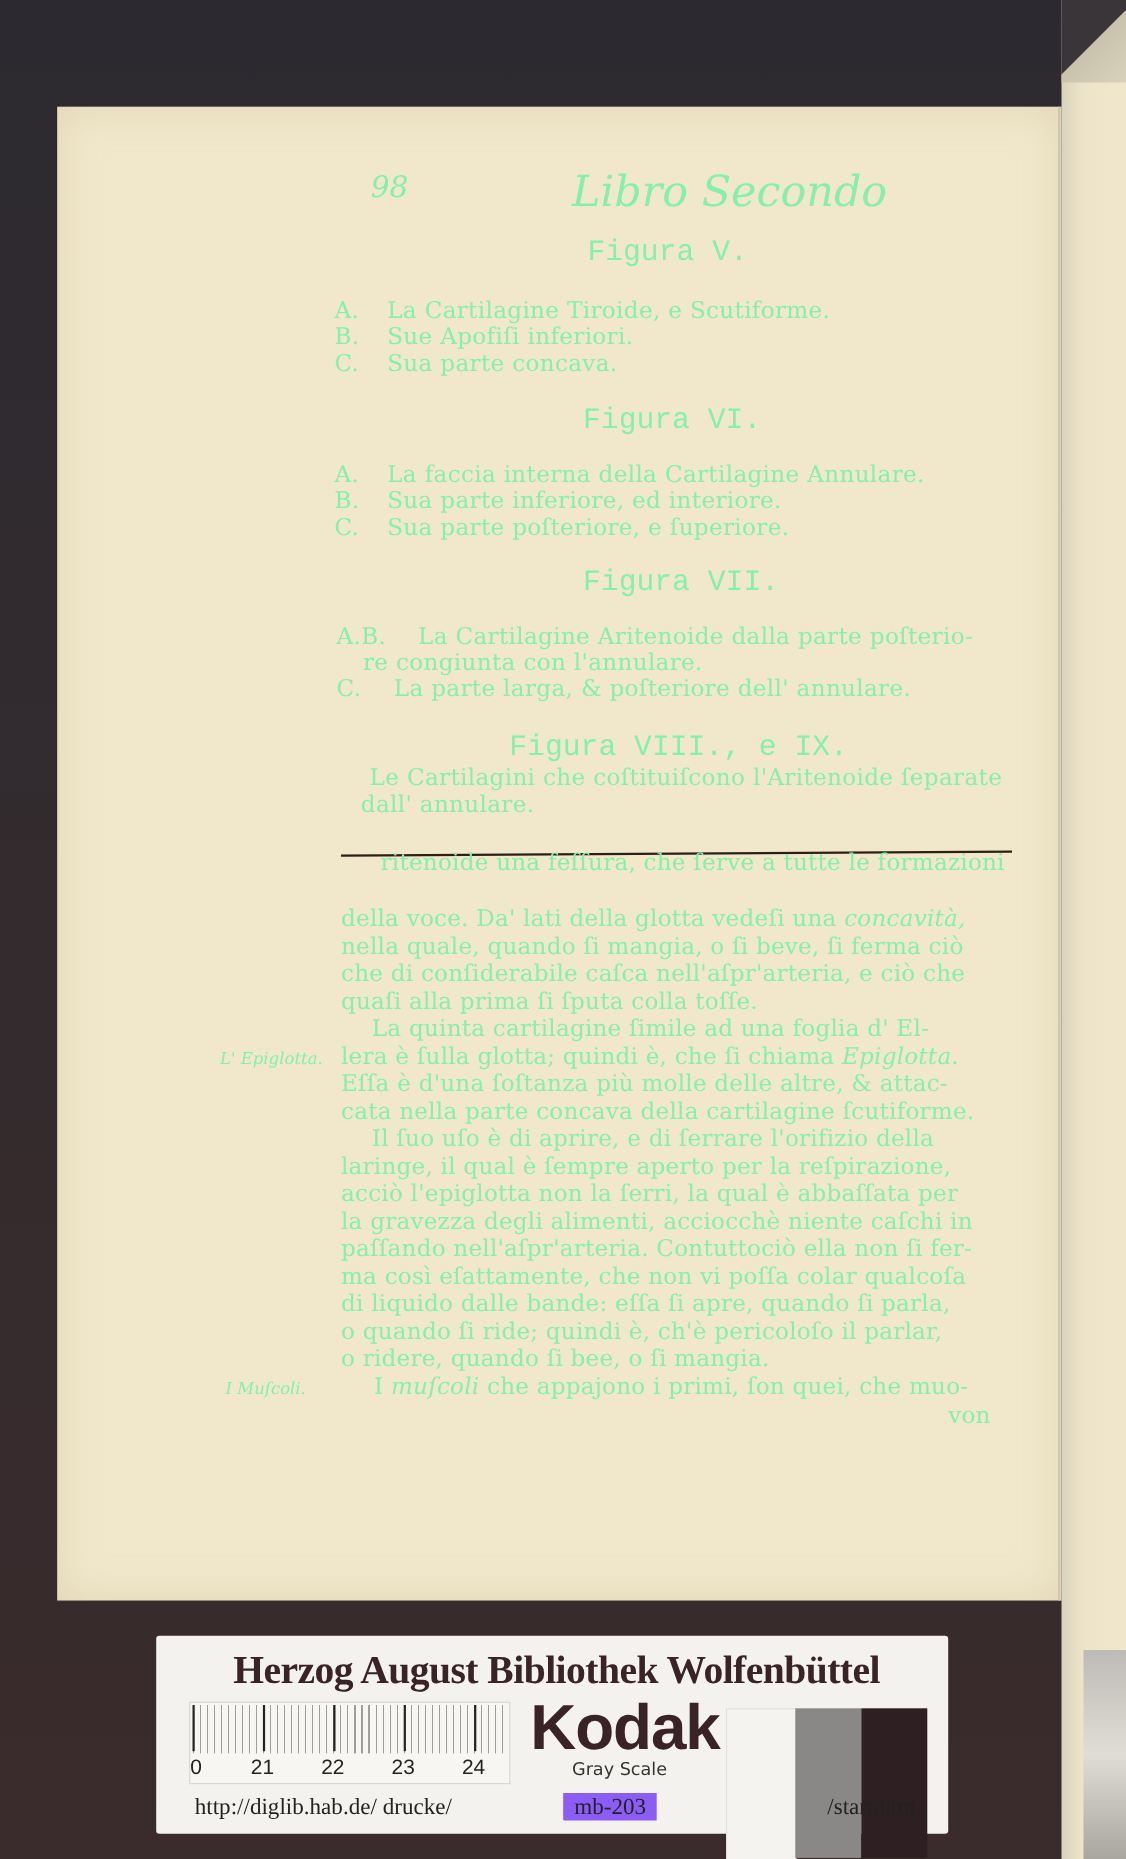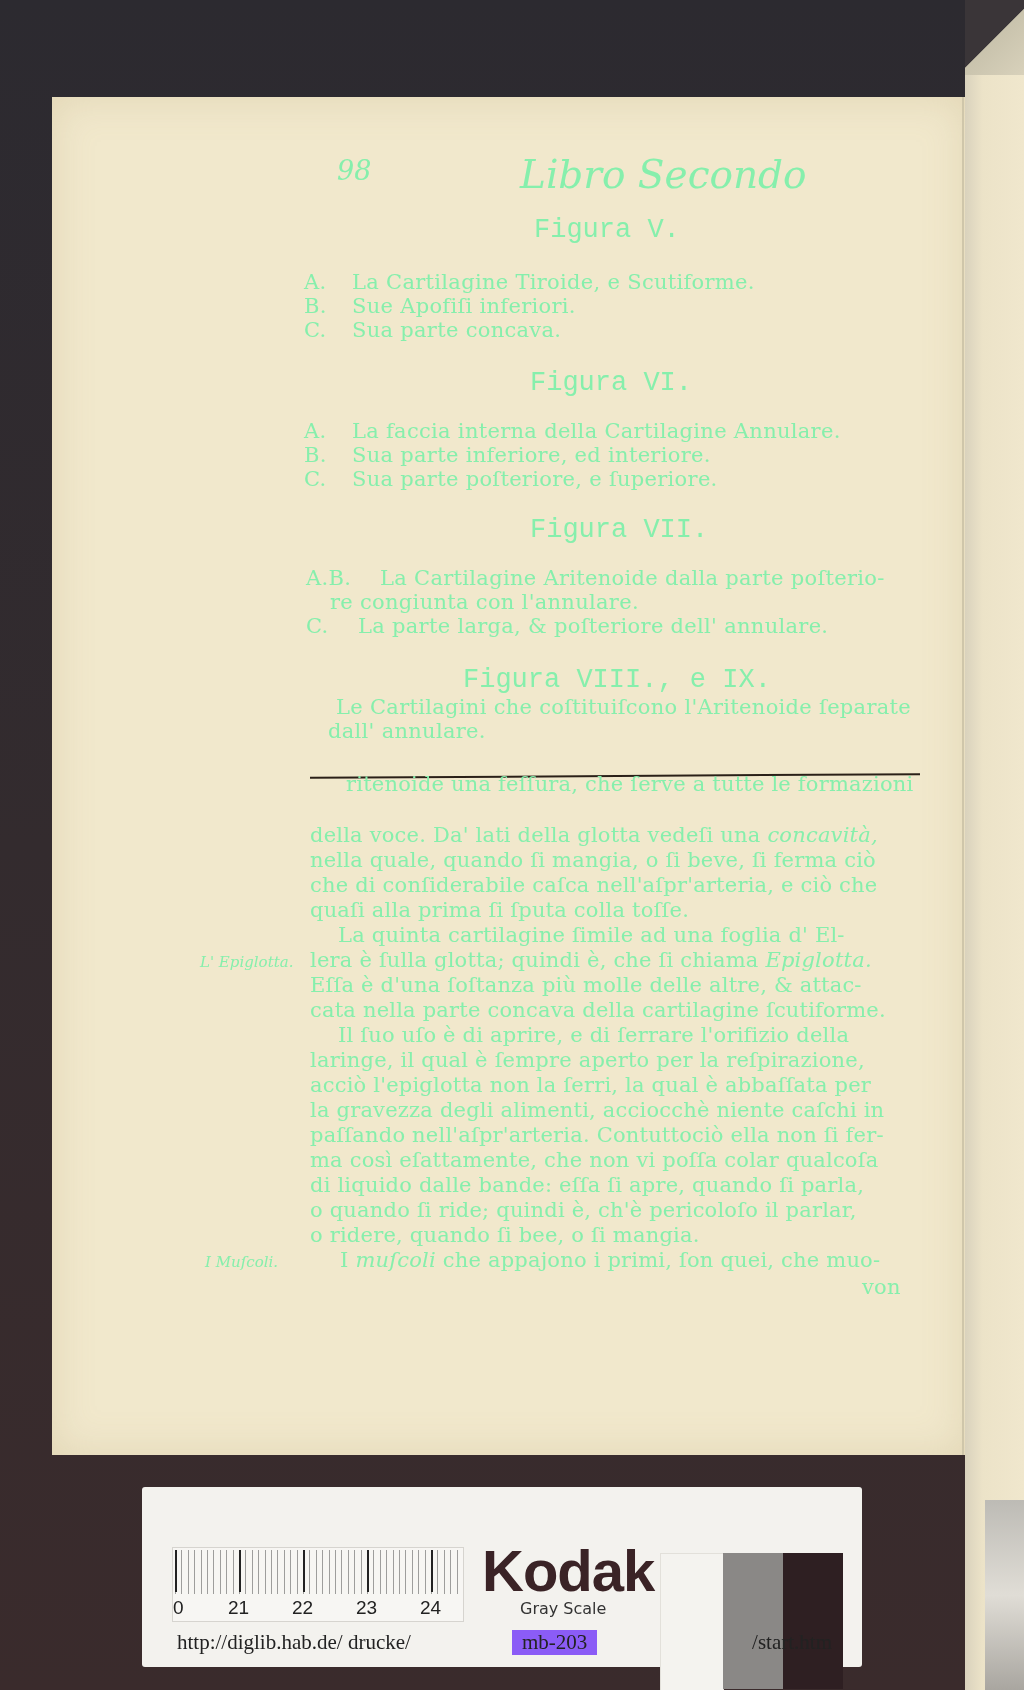--- a/index.html
+++ b/index.html
@@ -140,20 +140,21 @@
 <div class="t ink body-line" style="top:1125px;">paſſando nell'aſpr'arteria. Contuttociò ella non ſi fer-</div>
 <div class="t ink body-line" style="top:1150px;">ma così eſattamente, che non vi poſſa colar qualcoſa</div>
 <div class="t ink body-line" style="top:1175px;">di liquido dalle bande: eſſa ſi apre, quando ſi parla,</div>
 <div class="t ink body-line" style="top:1200px;">o quando ſi ride; quindi è, ch'è pericoloſo il parlar,</div>
 <div class="t ink body-line" style="top:1225px;">o ridere, quando ſi bee, o ſi mangia.</div>
 <div class="t ink margin-note" style="left:205px;top:1255px;">I Muſcoli.</div>
 <div class="t ink body-line" style="top:1250px;left:340px;"><span>I</span> <i>muſcoli</i> <span>che appajono i primi, ſon quei, che muo-</span></div>
 <div class="t ink body-line" style="top:1277px;left:862px;">von</div>
 
 <div class="card">
+  <div class="card-title">Herzog August Bibliothek Wolfenbüttel</div>
   <div class="ruler">
     <div class="ruler-ticks"></div>
     <div class="ruler-major" style="left:2px;"></div>
     <div class="ruler-major" style="left:66px;"></div>
     <div class="ruler-major" style="left:130px;"></div>
     <div class="ruler-major" style="left:194px;"></div>
     <div class="ruler-major" style="left:258px;"></div>
     <div class="ruler-num" style="left:0px;">0</div>
     <div class="ruler-num" style="left:55px;">21</div>
     <div class="ruler-num" style="left:119px;">22</div>

